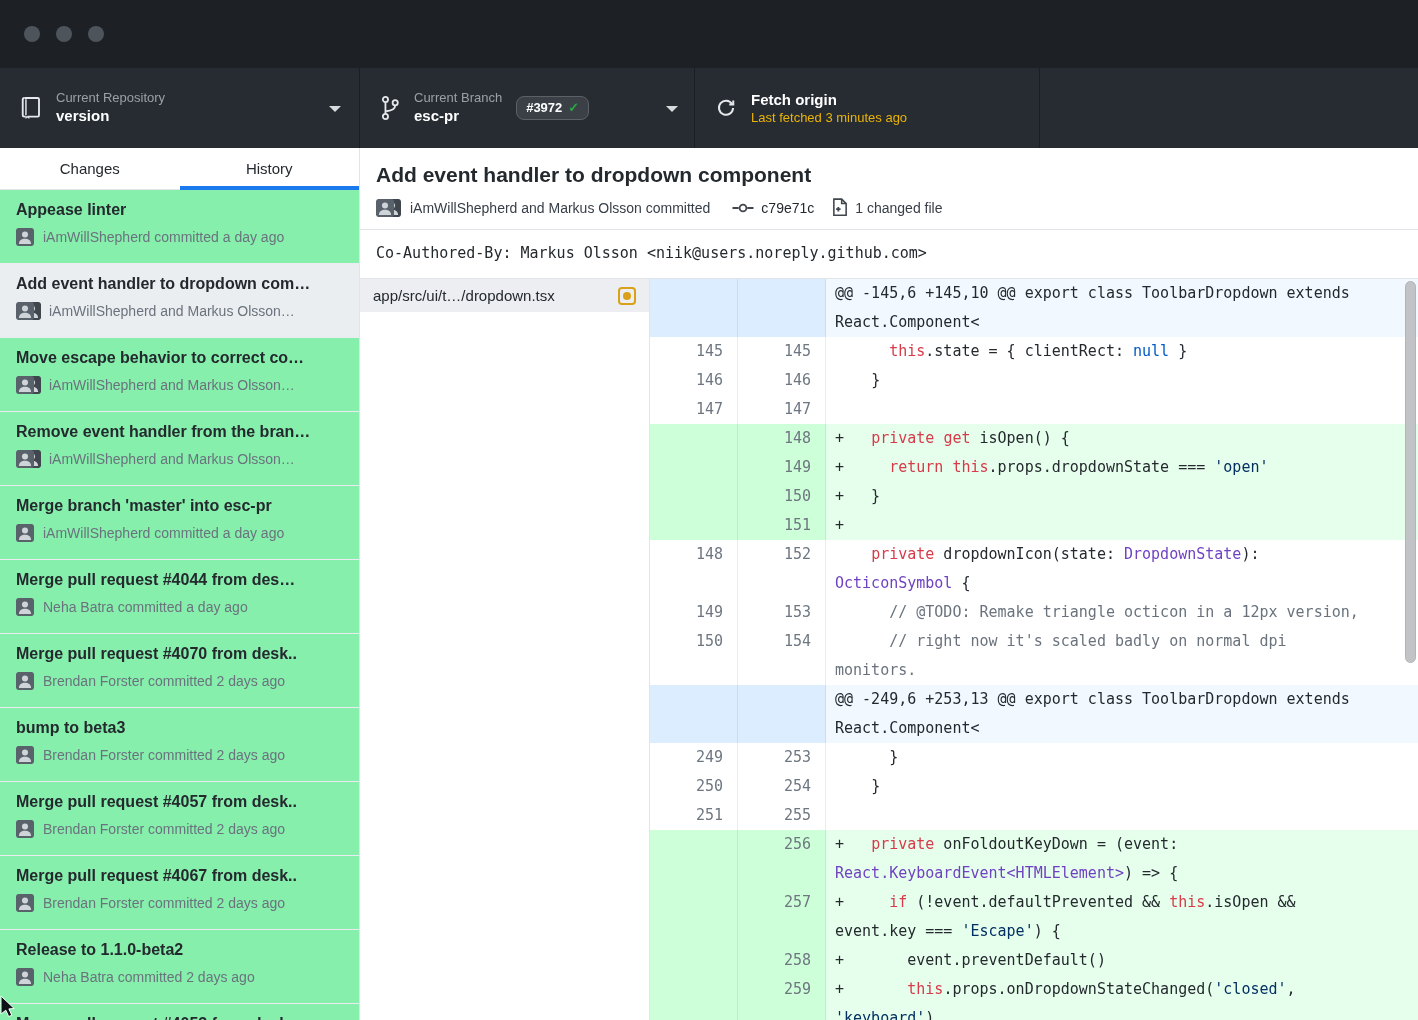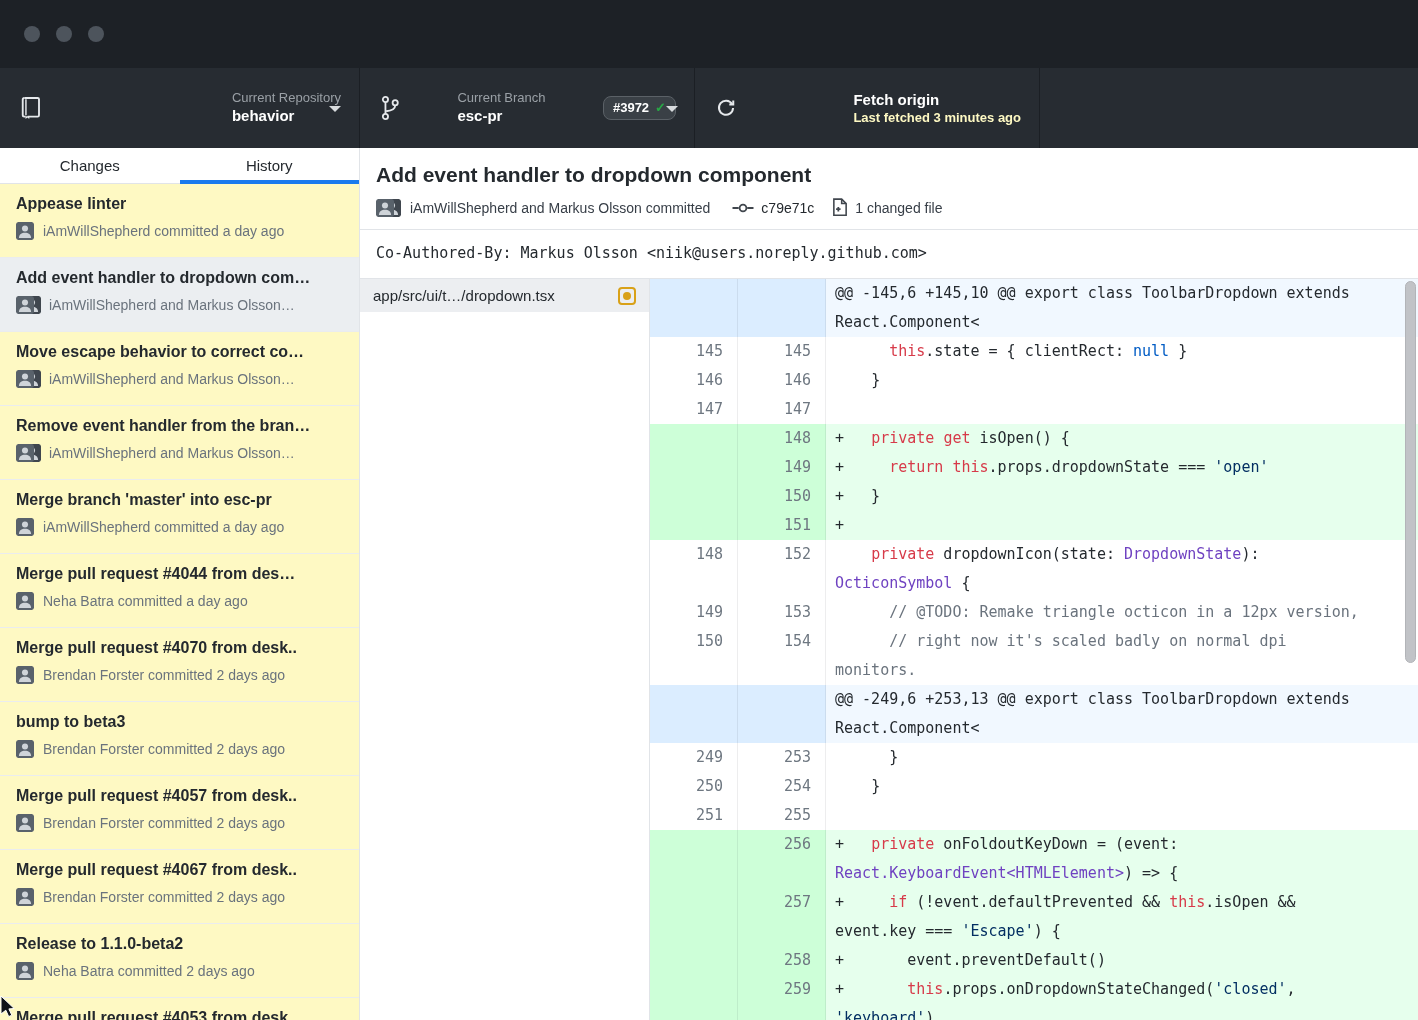--- a/index.html
+++ b/index.html
@@ -7,44 +7,44 @@
   body { font-family:"Liberation Sans", sans-serif; background:#fff; position:relative; }
 
   .window { width:1418px; height:1020px; display:flex; flex-direction:column; background:#fff; }
 
   
   .titlebar { height:68px; background:#1d2126; display:flex; align-items:center; padding-left:24px; flex:0 0 auto; }
   .traffic { width:16px; height:16px; border-radius:50%; background:#4d545c; margin-right:16px; }
 
   
   .toolbar { height:80px; background:#272c32; display:flex; flex:0 0 auto; color:#fff; }
-  .tb-section { display:flex; align-items:center; padding:0 18px 0 20px; border-right:1px solid #1b1f24; position:relative; cursor:default;justify-content:space-between; }
+  .tb-section { display:flex; align-items:center; padding:0 28px 0 20px; border-right:1px solid #1b1f24; position:relative; cursor:default; }
   .tb-repo { width:360px; }
   .tb-branch { width:335px; }
   .tb-fetch { width:345px; }
   .tb-icon { flex:0 0 auto; margin-right:14px; display:flex; align-items:center; }
   .tb-text { display:flex; flex-direction:column; line-height:1.25; }
   .tb-label { font-size:13px; color:#9aa0a6; }
   .tb-value { font-size:15px; font-weight:700; color:#ffffff; margin-top:1px; }
-  .tb-sub { font-size:13px; color:#fef9c3; margin-top:0;font-weight:bold; }
+  .tb-sub { font-size:13px; color:#eab308; margin-top:0; }
   .chevron { width:0; height:0; border-left:6px solid transparent; border-right:6px solid transparent; border-top:6px solid #d8dbde; position:absolute; right:18px; top:38px; }
   .pr-badge { margin-left:14px; background:#3a4046; border:1px solid #5b6167; border-radius:8px; padding:3px 9px 4px 9px; font-size:13px; font-weight:700; color:#fff; display:flex; align-items:center; gap:6px; }
   .pr-badge .check { color:#28a745; font-size:13px; font-weight:700; }
   .tb-branch .chevron { right:16px; }
   .tb-rest { flex:1; }
 
   
   .main { flex:1; display:flex; min-height:0; }
   .sidebar { width:360px; flex:0 0 auto; border-right:1px solid #e1e4e8; display:flex; flex-direction:column; min-height:0; background:#fff; }
-  .tabs { height:36px; display:flex; border-bottom:1px solid #e1e4e8; flex:0 0 auto; }
+  .tabs { height:42px; display:flex; border-bottom:1px solid #e1e4e8; flex:0 0 auto; }
   .tab { width:180px; display:flex; align-items:center; justify-content:center; font-size:15px; color:#24292e; cursor:pointer; position:relative; }
   .tab.active::after { content:""; position:absolute; left:0; right:0; bottom:-1px; height:4px; background:#1a7aed; }
 
   .commit-list { flex:1; overflow:hidden; }
-  .commit-item { height:74px; padding:10px 16px 0 16px; border-bottom:1px solid #eaecef; background:#fef9c3; cursor:pointer; }
+  .commit-item { height:74px; padding:10px 16px 0 16px; border-bottom:1px solid #eaecef; background:#86efac; cursor:pointer; }
   .commit-item.selected { background:#ebeef1; }
   .commit-title { font-size:16px; font-weight:700; color:#24292e; white-space:nowrap; overflow:hidden; line-height:1.25; }
   .commit-meta { display:flex; align-items:center; margin-top:8px; }
   .commit-meta .meta-text { font-size:14px; color:#6a737d; white-space:nowrap; overflow:hidden; margin-left:9px; }
   .avatar-stack { position:relative; height:18px; flex:0 0 auto; }
   .avatar-stack.single { width:18px; }
   .avatar-stack.double { width:24px; }
   .avatar { position:absolute; top:0; left:0; width:18px; height:18px; border-radius:2px; overflow:hidden; }
   .avatar.back { left:7px; top:0; }
   .avatar svg { display:block; }
@@ -107,21 +107,21 @@
       <span class="tb-icon">
         <svg class="icon" width="22" height="24" viewBox="0 0 16 18" fill="none" stroke="#e6e9ec" stroke-width="1.4">
           <path d="M3 1.5h10a1 1 0 0 1 1 1v12a1 1 0 0 1-1 1H5.5"></path>
           <path d="M3 1.5a1.2 1.2 0 0 0-1.2 1.2v11.6A1.2 1.2 0 0 0 3 15.5h1"></path>
           <path d="M4.2 2.5v12" stroke-width="1.1"></path>
           <path d="M3.9 15.2v2l1.4-1.1 1.4 1.1v-2z" fill="#e6e9ec" stroke="none"></path>
         </svg>
       </span>
       <span class="tb-text">
         <span class="tb-label">Current Repository</span>
-        <span class="tb-value">behavior</span>
+        <span class="tb-value">version</span>
       </span>
       <span class="chevron"></span>
     </div>
 
     <div class="tb-section tb-branch">
       <span class="tb-icon">
         <svg class="icon" width="20" height="26" viewBox="0 0 14 20" fill="none" stroke="#e6e9ec" stroke-width="1.4">
           <circle cx="3.5" cy="3.5" r="2"></circle>
           <circle cx="3.5" cy="16.5" r="2"></circle>
           <circle cx="11" cy="6" r="2"></circle>

